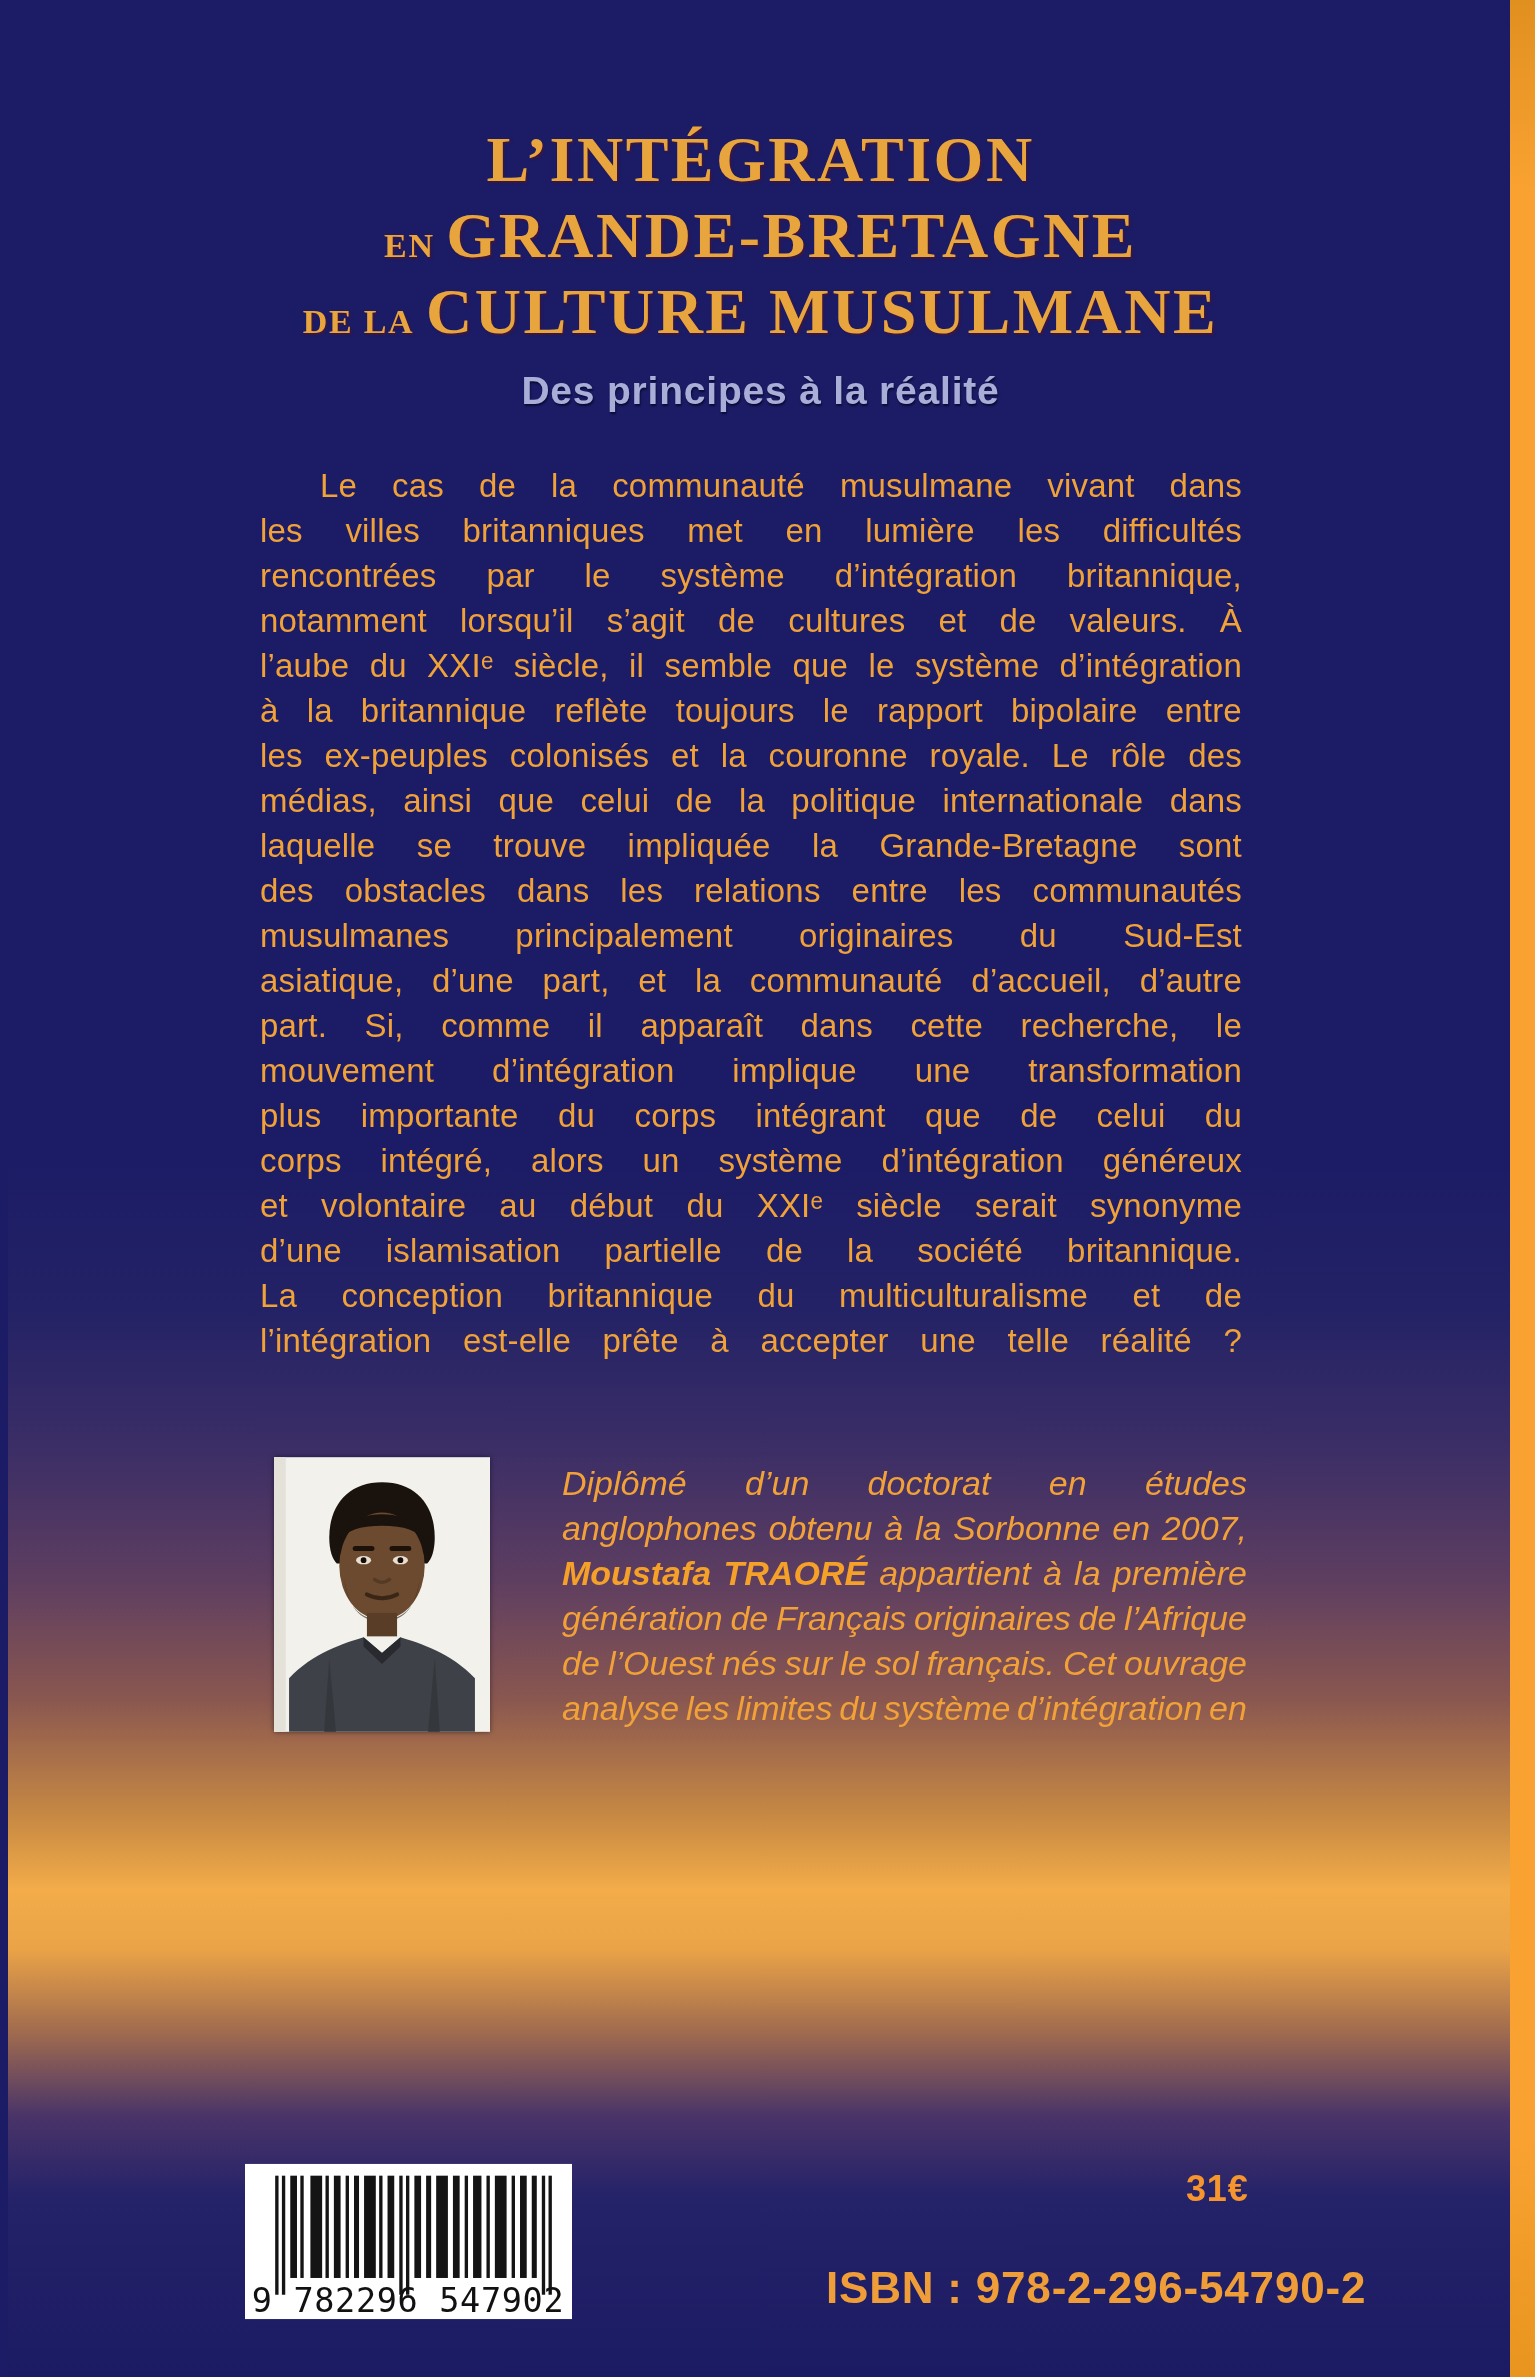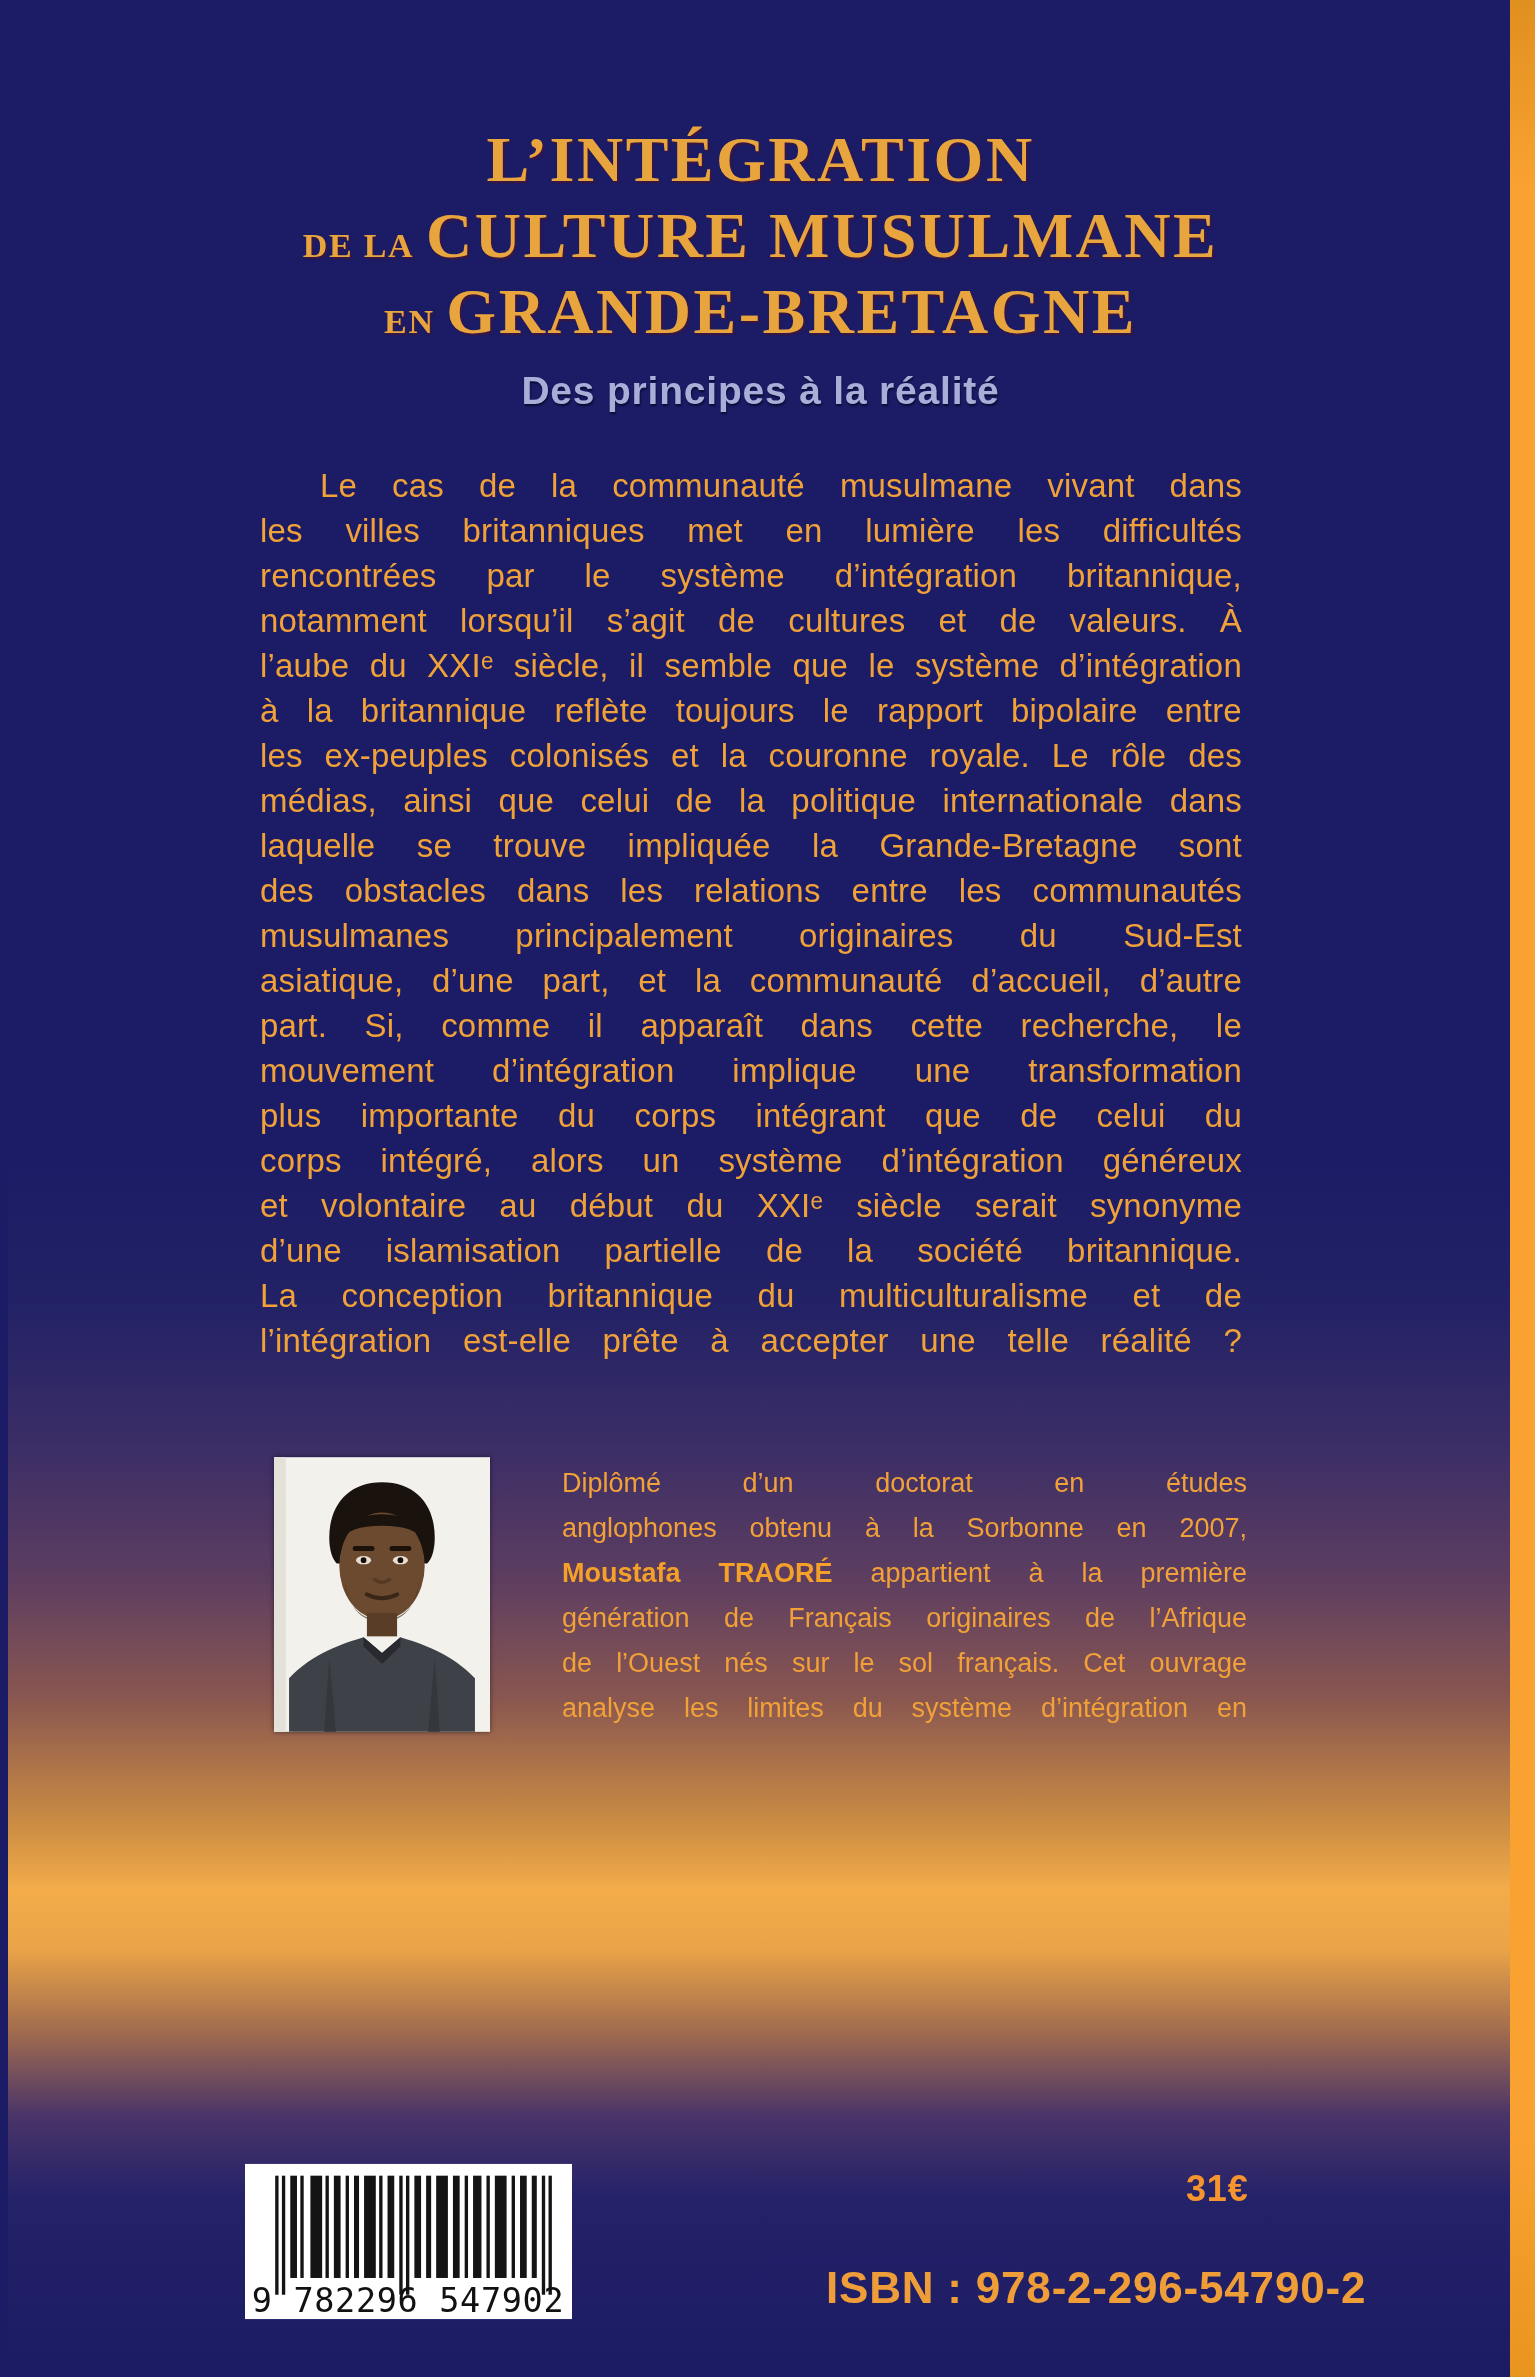--- a/index.html
+++ b/index.html
@@ -50,21 +50,21 @@
   .jline.nojust{justify-content:flex-start;gap:.30em;}
   .jline span{display:inline-block;}
   .jline .b{font-weight:700;color:#f5a028;}
   .synopsis{
     left:252px;top:463px;width:982px;
     font-size:33px;line-height:45px;letter-spacing:0.2px;
   }
   .synopsis .jline{height:45px;align-items:baseline;}
   .bio{
     left:554px;top:1461px;width:685px;
-    font-size:27px;line-height:45px;color:#f1a138;
+    font-size:34px;line-height:45px;font-style:italic;color:#f1a138;
   }
   .bio .jline{height:45px;align-items:baseline;}
   
   .photo{
     position:absolute;left:266px;top:1457px;width:216px;height:275px;
     box-shadow:0 0 5px rgba(0,0,20,.5);
   }
   .photo svg{display:block;width:100%;height:100%;}
   
   .barcode{position:absolute;left:237px;top:2150px;width:327px;height:183px;}
@@ -82,24 +82,24 @@
 </head>
 <body>
 
 <div class="cover">
 
   <div class="title-block">
     <div class="title-line title-big">
       <span>L’INTÉGRATION</span>
     </div>
     <div class="title-line">
+      <span class="title-small">EN</span><span class="title-big">GRANDE-BRETAGNE</span>
+    </div>
+    <div class="title-line">
       <span class="title-small">DE LA</span><span class="title-big">CULTURE MUSULMANE</span>
-    </div>
-    <div class="title-line">
-      <span class="title-small">EN</span><span class="title-big">GRANDE-BRETAGNE</span>
     </div>
     <div class="subtitle">Des principes à la réalité</div>
   </div>
 
   <div class="jlines synopsis">
       <div class="jline indent"><span>Le</span><span>cas</span><span>de</span><span>la</span><span>communauté</span><span>musulmane</span><span>vivant</span><span>dans</span></div>
       <div class="jline"><span>les</span><span>villes</span><span>britanniques</span><span>met</span><span>en</span><span>lumière</span><span>les</span><span>difficultés</span></div>
       <div class="jline"><span>rencontrées</span><span>par</span><span>le</span><span>système</span><span>d’intégration</span><span>britannique,</span></div>
       <div class="jline"><span>notamment</span><span>lorsqu’il</span><span>s’agit</span><span>de</span><span>cultures</span><span>et</span><span>de</span><span>valeurs.</span><span>À</span></div>
       <div class="jline"><span>l’aube</span><span>du</span><span>XXIᵉ</span><span>siècle,</span><span>il</span><span>semble</span><span>que</span><span>le</span><span>système</span><span>d’intégration</span></div>

